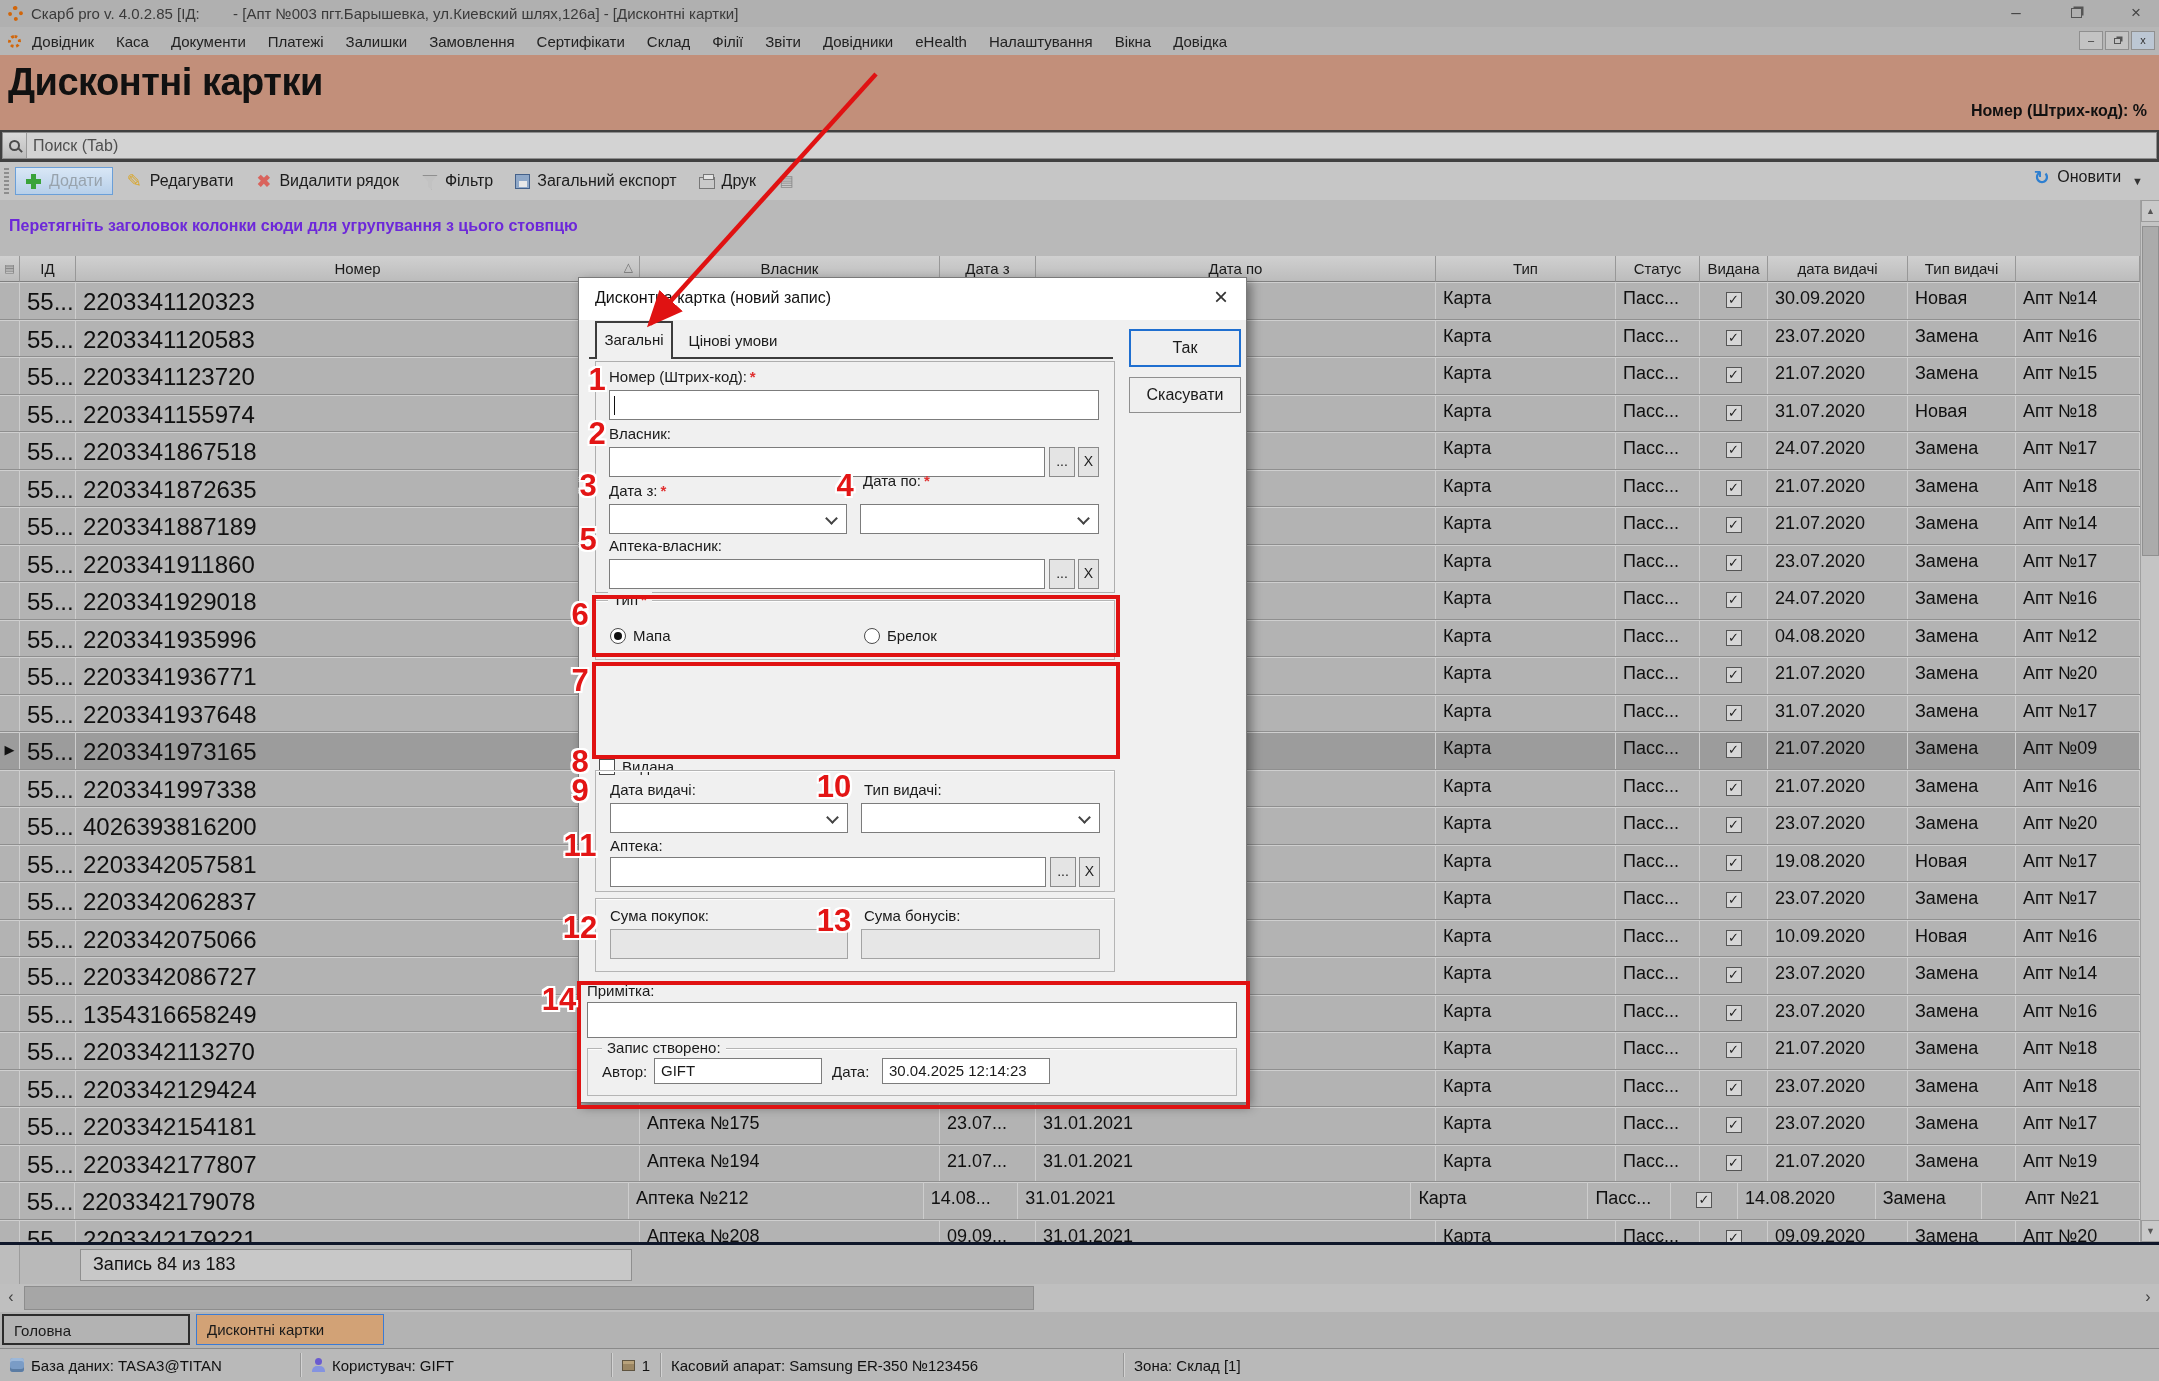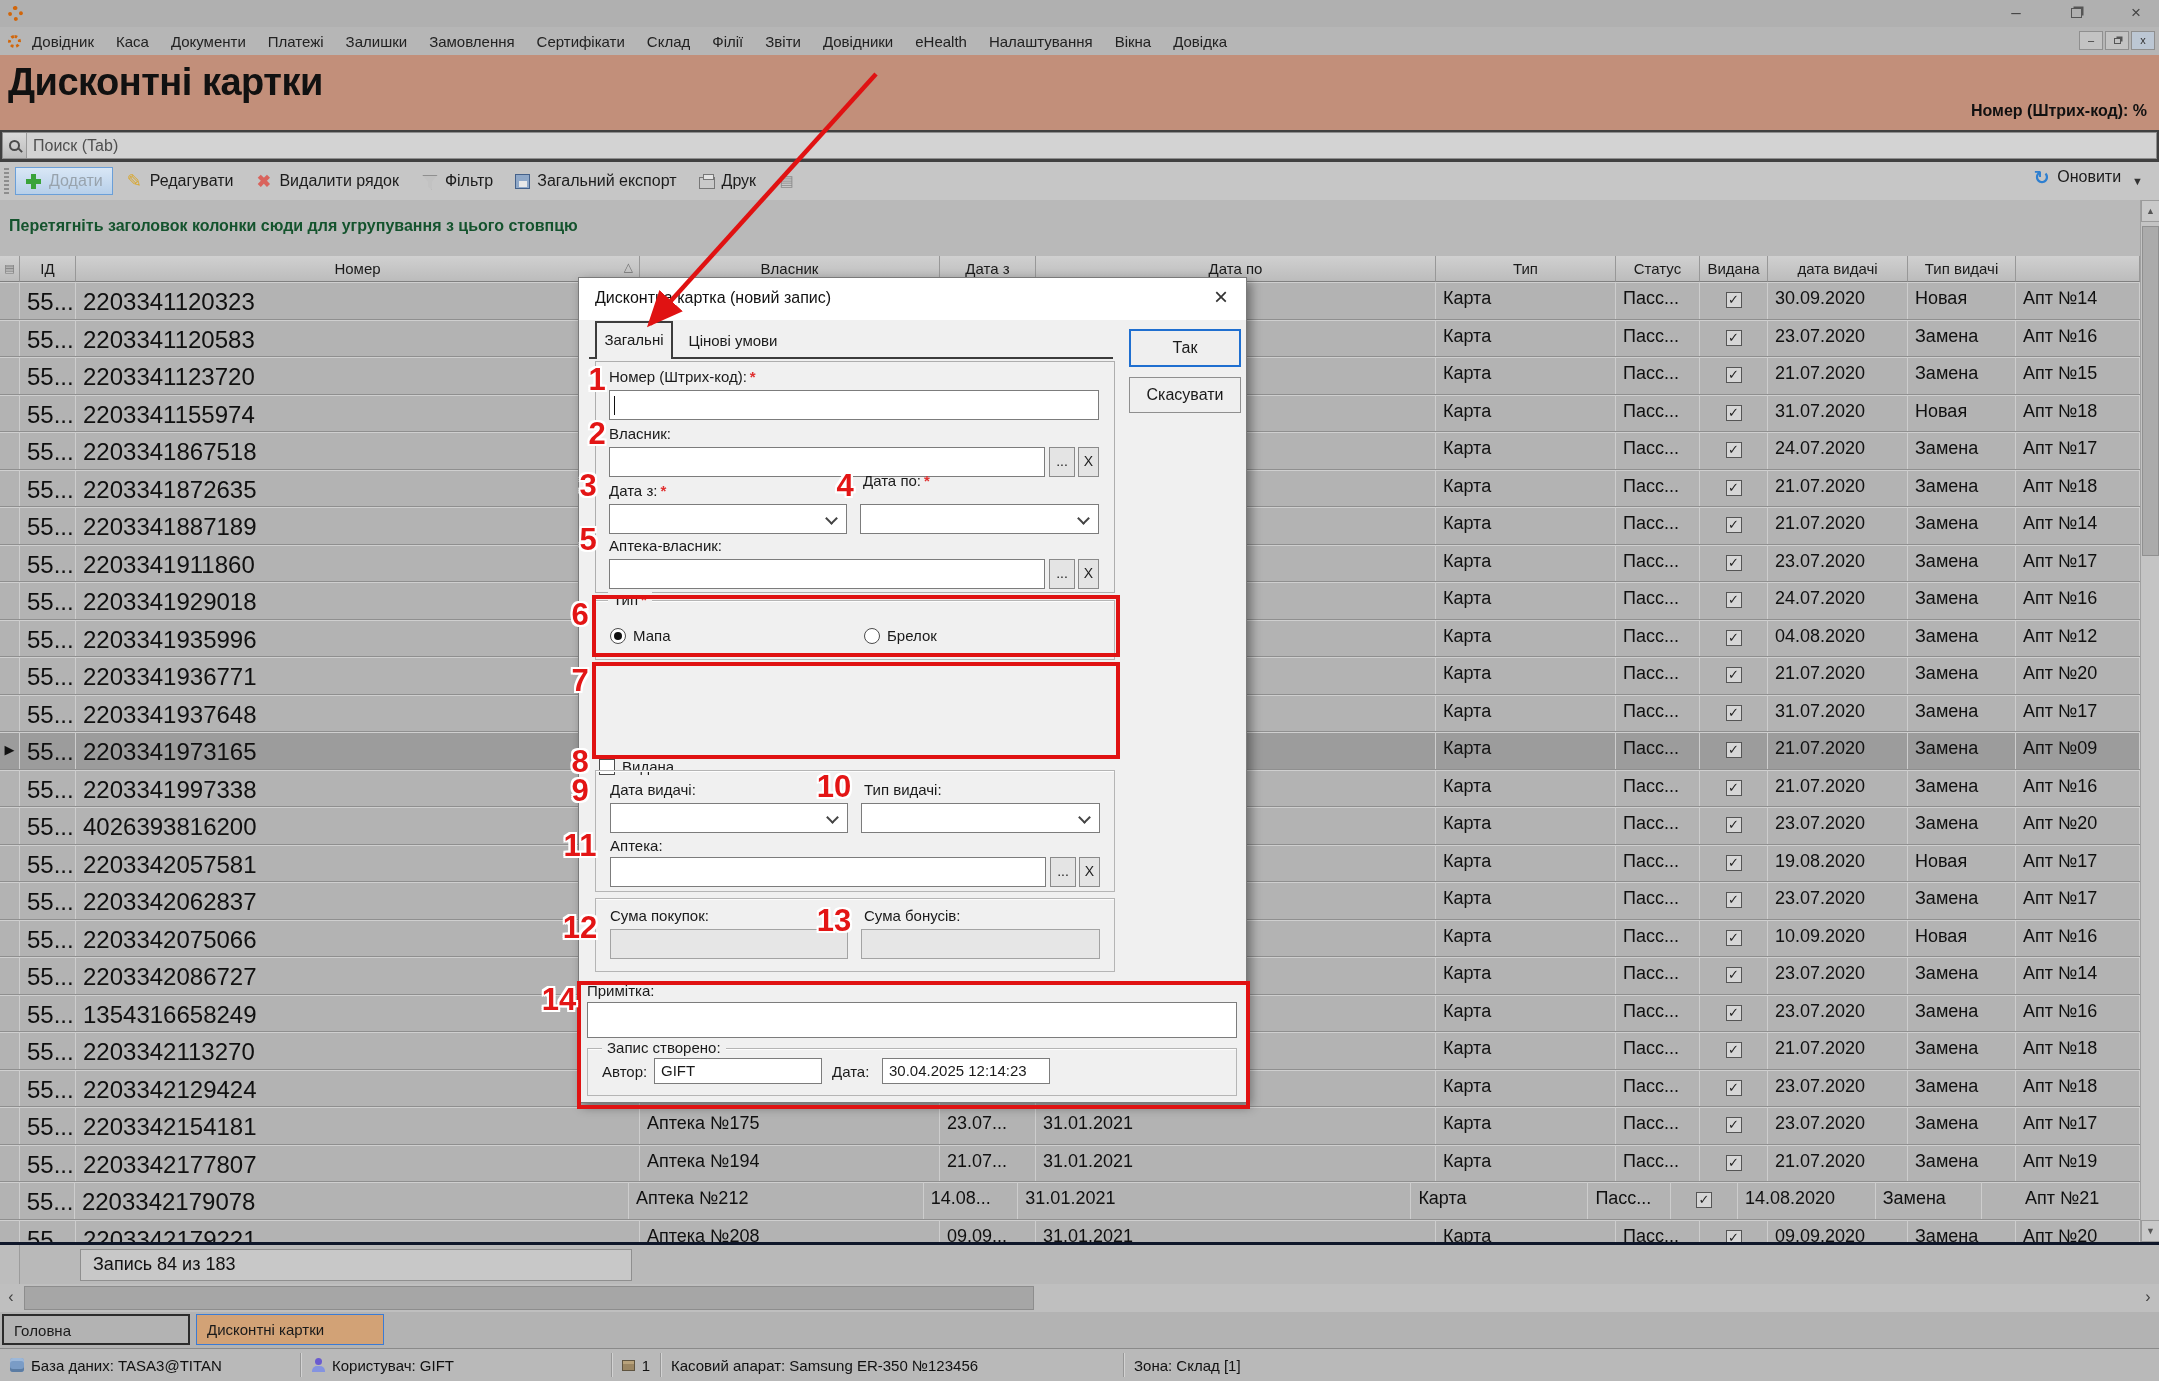--- a/index.html
+++ b/index.html
@@ -61,21 +61,21 @@
   .ico-export::after{content:"";position:absolute;left:3px;bottom:1px;width:8px;height:6px;background:#e8e8e8;}
   .ico-print{position:relative;width:16px;height:12px;background:#c9c9c9;border:1px solid #777;margin-top:3px;}
   .ico-print::before{content:"";position:absolute;left:3px;top:-4px;width:9px;height:4px;background:#e3e3e3;border:1px solid #777;}
   .ico-list{color:#8a8a8a;font-size:15px;}
   .toolbar-right{position:absolute;right:16px;top:5px;display:flex;align-items:center;gap:7px;font-size:16px;}
   .ico-refresh{color:#2e7fd0;font-size:19px;font-weight:700;}
   .refresh-caret{font-size:11px;color:#333;margin-left:4px;margin-top:8px;}
 
   
   .group-hint{position:absolute;left:0;top:200px;width:2159px;height:56px;background:#b9b9b9;}
-  .group-hint span{position:absolute;left:9px;top:17px;font-size:16px;font-weight:700;color:#14532d;}
+  .group-hint span{position:absolute;left:9px;top:17px;font-size:16px;font-weight:700;color:#6d28d9;}
 
   
   .grid{position:absolute;left:0;top:256px;width:2140px;height:986px;background:#b3b3b3;overflow:hidden;}
   .grid-header{display:flex;height:26px;}
   .gh-cell{background:linear-gradient(#d0d0d0,#bcbcbc);border-right:1px solid #989898;border-bottom:1px solid #808080;
            font-size:15px;color:#1a1a1a;display:flex;align-items:center;justify-content:center;position:relative;
            white-space:nowrap;overflow:hidden;}
   .gh-corner-ico{color:#777;font-size:11px;}
   .sort-tri{position:absolute;right:6px;top:4px;font-size:12px;color:#6f6f6f;}
   .grid-body{position:absolute;left:0;top:26px;right:0;bottom:0;overflow:hidden;}
@@ -165,20 +165,21 @@
                         -2px -2px 0 #fff,2px 2px 0 #fff,-2px 2px 0 #fff,2px -2px 0 #fff;}
   .anno-svg{position:absolute;left:0;top:0;}
 </style>
 </head>
 <body>
 
 <div class="screen">
 
   <div class="titlebar">
     <span class="app-logo"></span>
+    <span class="title-text">Скарб pro v. 4.0.2.85 [ІД:        - [Апт №003 пгт.Барышевка, ул.Киевский шлях,126а] - [Дисконтні картки]</span>
     <div class="win-controls">
       <span class="win-btn">–</span>
       <span class="win-btn"><span class="glyph-box"></span></span>
       <span class="win-btn">×</span>
     </div>
   </div>
 
   <div class="menubar">
     <span class="app-logo" style="width:13px;height:13px;border-width:3px;"></span>
     <span id="menu-items" style="display:flex;">

